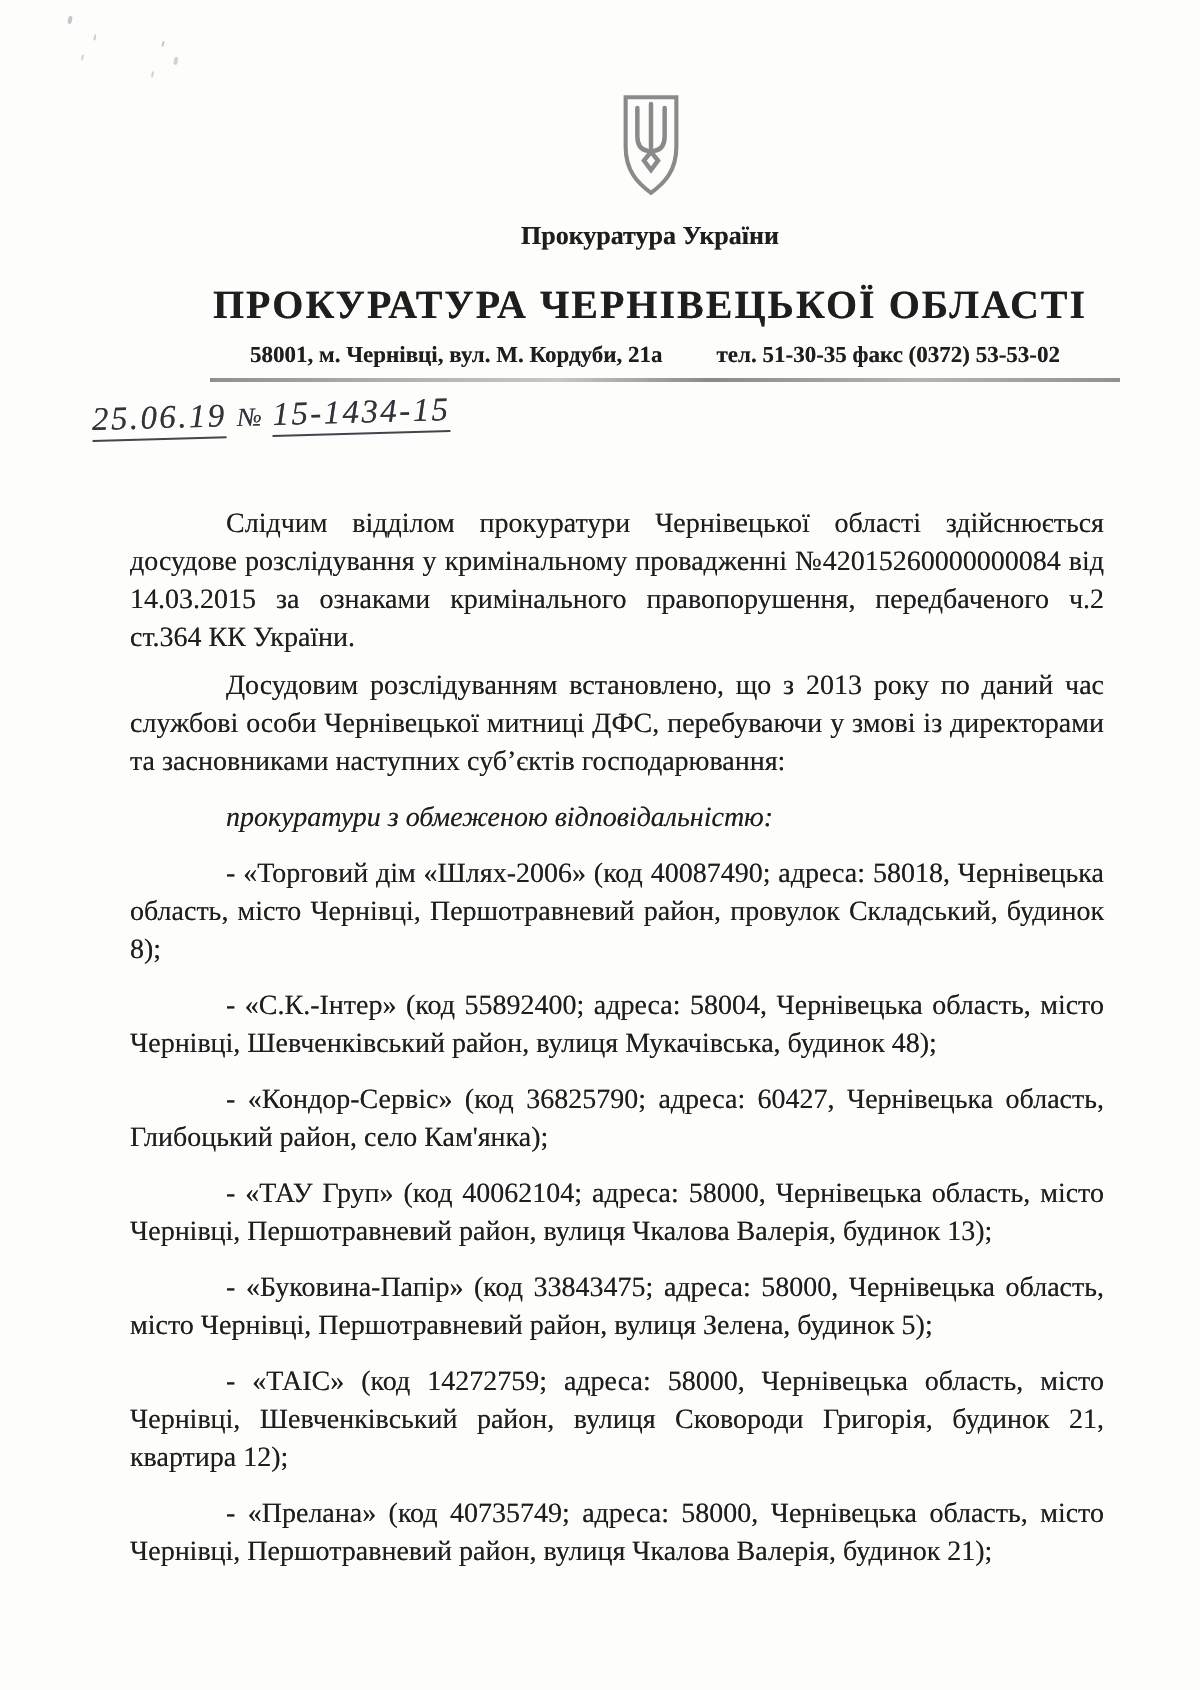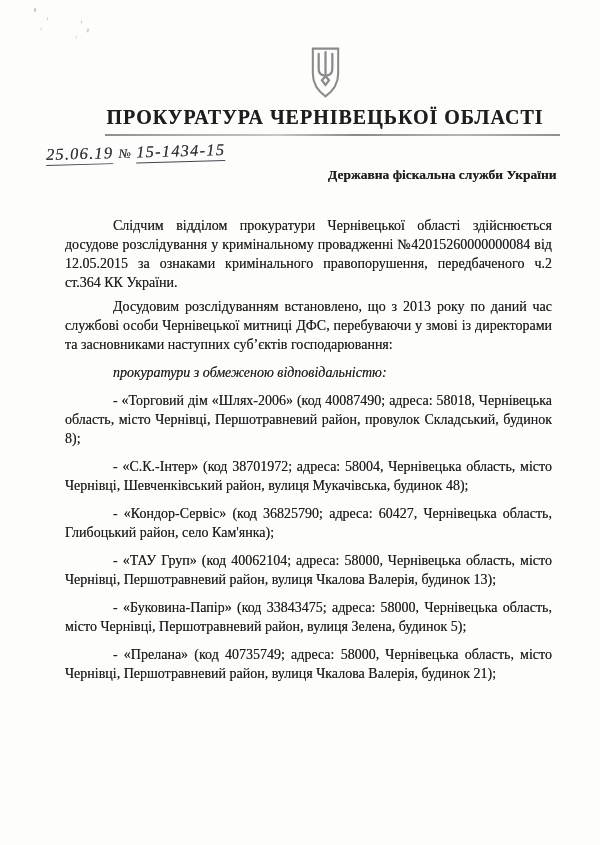--- a/index.html
+++ b/index.html
@@ -18,21 +18,21 @@
   .pen-marks i{
     position:absolute;width:2px;height:4px;background:#9a9aa2;opacity:.55;border-radius:1px;
     box-shadow: 14px 6px 0 -0.5px #a7a7ae, 48px 2px 0 -0.5px #9a9aa2,
                 56px 9px 0 0 #b0b0b6, 10px 17px 0 -0.5px #b4b4ba, 46px 18px 0 -0.5px #ababb1;
     left:34px;top:8px;transform:rotate(12deg);
   }
   
   .letterhead{ text-align:center; padding:46px 20px 0 70px; }
   .emblem{display:inline-block;line-height:0;}
   .org-parent{ font-weight:bold; font-size:13px; margin-top:5px; }
-  .org-name{ font-weight:bold; font-size:20px; letter-spacing:1px; margin-top:2px; white-space:nowrap; }
+  .org-name{ font-weight:bold; font-size:20px; letter-spacing:1px; margin-top:16px; white-space:nowrap; }
   .address-row{
     display:flex; justify-content:space-between;
     font-weight:bold; font-size:11.5px;
     margin:7px 50px 0 55px; text-align:left;
   }
   .rule{
     height:2px; margin:5px 20px 0 35px;
     background:linear-gradient(90deg,#8f8f8f 0%,#adadad 18%,#c7c7c7 38%,#8a8a8a 55%,#b5b5b5 78%,#909090 100%);
   }
   
@@ -70,38 +70,43 @@
       <svg width="39" height="54" viewBox="0 0 40 55" aria-hidden="true">
         <path d="M7 2.5 H33 V28 C33 40 27 46.5 20 51.5 C13 46.5 7 40 7 28 Z" fill="none" stroke="#8a8a8a" stroke-width="2.1"></path>
         <g fill="none" stroke="#8a8a8a" stroke-width="2.3" stroke-linecap="round">
           <path d="M13 8 V22.5 C13 27.5 15.5 29.6 18.4 30"></path>
           <path d="M27 8 V22.5 C27 27.5 24.5 29.6 21.6 30"></path>
           <path d="M20 6 V31"></path>
           <path d="M20 30.5 L23.6 35 L20 39.8 L16.4 35 Z"></path>
         </g>
       </svg>
     </span>
+    <div class="org-parent">Прокуратура України</div>
     <div class="org-name">ПРОКУРАТУРА ЧЕРНІВЕЦЬКОЇ ОБЛАСТІ</div>
+    <div class="address-row">
+      <span>58001, м. Чернівці, вул. М. Кордуби, 21а</span>
+      <span>тел. 51-30-35 факс (0372) 53-53-02</span>
+    </div>
     <div class="rule"></div>
   </div>
 
   <div class="reg-line">
     <span class="uline">25.06.19</span>
     <span class="numsign">№</span>
     <span class="uline">15-1434-15</span>
   </div>
 
-  <div class="addressee">Державна фіскальна служби України</div>
 
   <div class="doc-body">
-    <p class="para">Слідчим відділом прокуратури Чернівецької області здійснюється досудове розслідування у кримінальному провадженні №42015260000000084 від 12.05.2015 за ознаками кримінального правопорушення, передбаченого ч.2 ст.364 КК України.</p>
+    <p class="para">Слідчим відділом прокуратури Чернівецької області здійснюється досудове розслідування у кримінальному провадженні №42015260000000084 від 14.03.2015 за ознаками кримінального правопорушення, передбаченого ч.2 ст.364 КК України.</p>
     <p class="para">Досудовим розслідуванням встановлено, що з 2013 року по даний час службові особи Чернівецької митниці ДФС, перебуваючи у змові із директорами та засновниками наступних суб’єктів господарювання:</p>
     <p class="list-heading">прокуратури з обмеженою відповідальністю:</p>
     <p class="company">- «Торговий дім «Шлях-2006» (код 40087490; адреса: 58018, Чернівецька область, місто Чернівці, Першотравневий район, провулок Складський, будинок 8);</p>
-    <p class="company">- «С.К.-Інтер» (код 38701972; адреса: 58004, Чернівецька область, місто Чернівці, Шевченківський район, вулиця Мукачівська, будинок 48);</p>
+    <p class="company">- «С.К.-Інтер» (код 55892400; адреса: 58004, Чернівецька область, місто Чернівці, Шевченківський район, вулиця Мукачівська, будинок 48);</p>
     <p class="company">- «Кондор-Сервіс» (код 36825790; адреса: 60427, Чернівецька область, Глибоцький район, село Кам'янка);</p>
     <p class="company">- «ТАУ Груп» (код 40062104; адреса: 58000, Чернівецька область, місто Чернівці, Першотравневий район, вулиця Чкалова Валерія, будинок 13);</p>
     <p class="company">- «Буковина-Папір» (код 33843475; адреса: 58000, Чернівецька область, місто Чернівці, Першотравневий район, вулиця Зелена, будинок 5);</p>
+    <p class="company">- «ТАІС» (код 14272759; адреса: 58000, Чернівецька область, місто Чернівці, Шевченківський район, вулиця Сковороди Григорія, будинок 21, квартира 12);</p>
     <p class="company">- «Прелана» (код 40735749; адреса: 58000, Чернівецька область, місто Чернівці, Першотравневий район, вулиця Чкалова Валерія, будинок 21);</p>
 
   </div>
 
 </div>
 
 </body></html>

